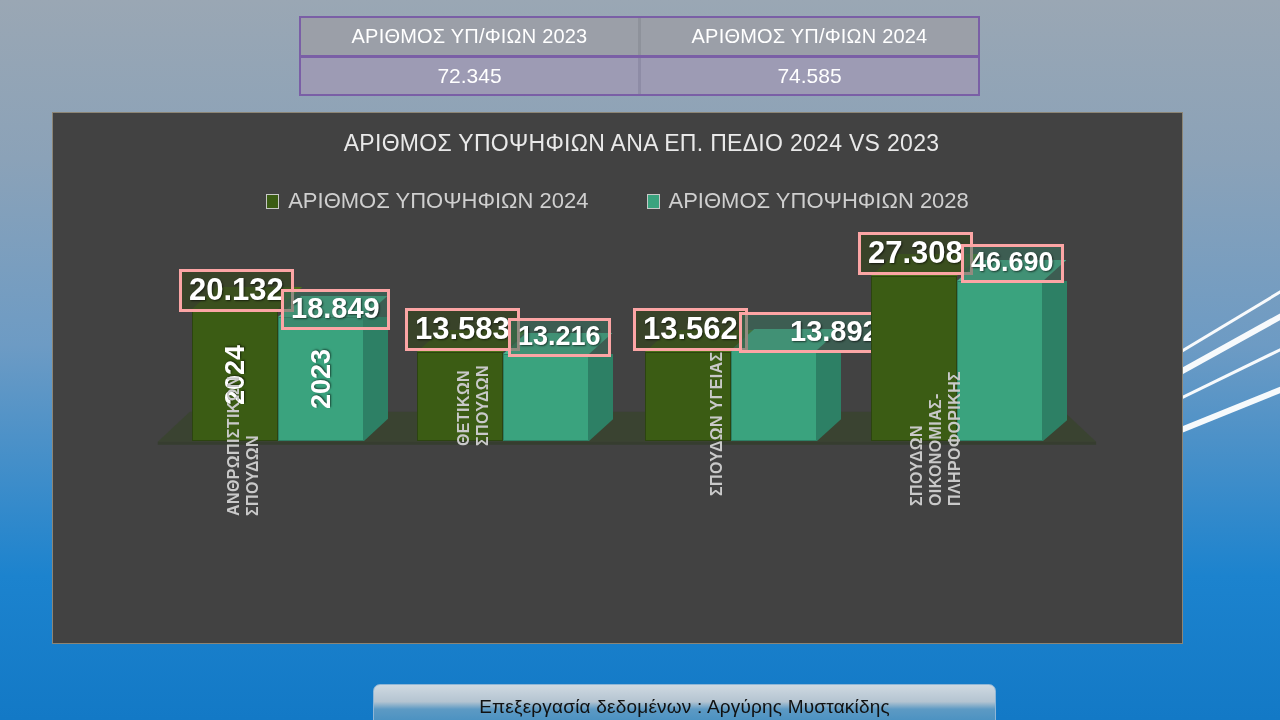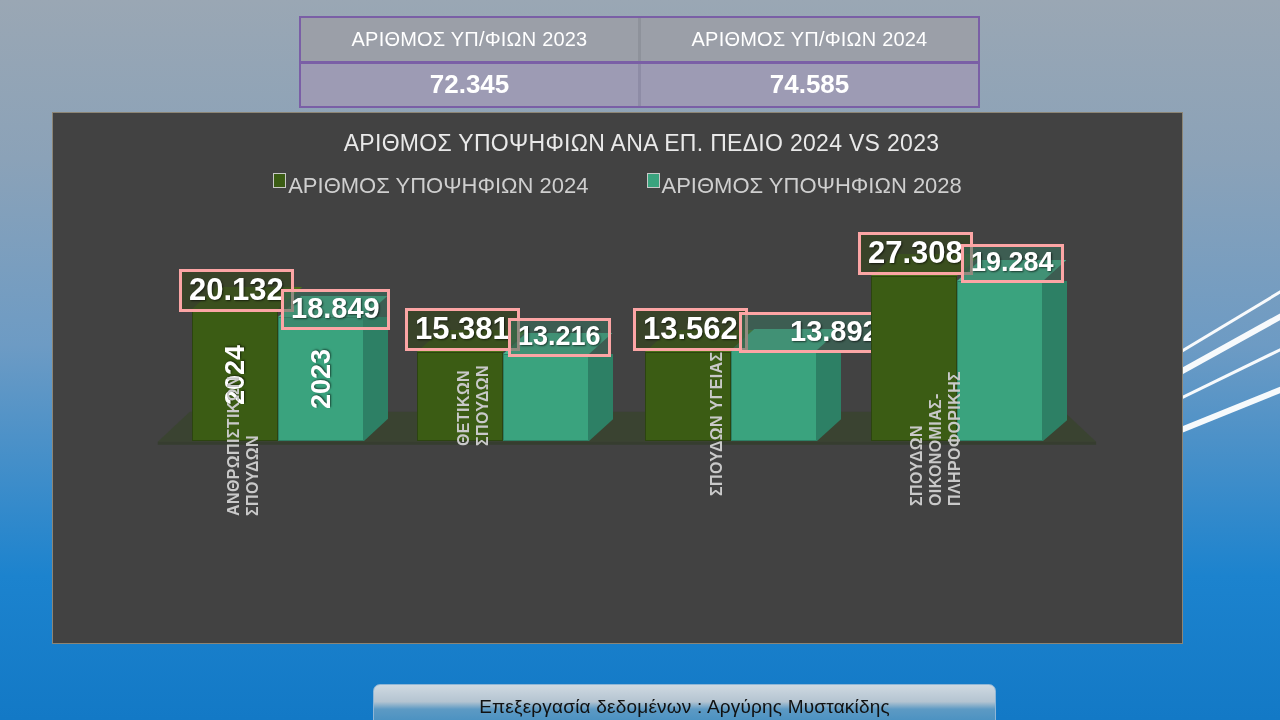--- a/index.html
+++ b/index.html
@@ -8,50 +8,50 @@
     font-family:"Liberation Sans","DejaVu Sans",sans-serif;
     background:linear-gradient(180deg,#9aa7b4 0%,#8ba2b8 22%,#6d9bc4 48%,#1c83ce 80%,#1379c6 100%);
   }
 
   
   .rays{position:absolute;right:0;top:0;width:240px;height:720px;overflow:hidden;pointer-events:none;}
   .ray{position:absolute;background:#ffffff;transform-origin:left center;opacity:.95;}
 
   
   .summary{
-    position:absolute;left:299px;top:16px;width:681px;height:92px;
+    position:absolute;left:299px;top:16px;width:681px;height:80px;
     border:2px solid #7a5fa6;box-sizing:border-box;
     display:flex;flex-direction:column;
   }
   .summary-row{display:flex;flex:1;}
   .summary-row.head{background:#9b9fa8;border-bottom:3px solid #7a5fa6;}
   .summary-row.vals{background:#9d9bb4;}
   .cell{
     flex:1;display:flex;align-items:center;justify-content:center;
     color:#ffffff;text-align:center;box-sizing:border-box;
   }
   .summary-row.head .cell{font-size:20px;font-weight:400;letter-spacing:.2px;}
   .summary-row.head .cell:first-child{border-right:3px solid #8e929b;}
-  .summary-row.vals .cell{font-size:26px;font-weight:bold;}
+  .summary-row.vals .cell{font-size:21px;font-weight:normal;}
   .summary-row.vals .cell:first-child{border-right:3px solid #8e8cA6;}
 
   
   .panel{
     position:absolute;left:52px;top:112px;width:1131px;height:532px;
     background:#424242;border:1px solid #8c8575;box-sizing:border-box;
   }
   .chart-title{
     position:absolute;left:0;top:17px;width:100%;text-align:center;
     color:#e9e9e9;font-size:23px;font-weight:400;letter-spacing:.3px;margin-left:24px;
   }
   .legend{
     position:absolute;left:0;top:60px;width:100%;
     display:flex;justify-content:center;gap:58px;align-items:center;
   }
-  .legend-item{display:flex;align-items:flex-start;gap:2px;}
+  .legend-item{display:flex;align-items:center;gap:9px;margin-top:15px;}
   .swatch{width:13px;height:15px;border:1px solid #c8c8c8;box-sizing:border-box;}
   .legend-label{color:#cfcfcf;font-size:22px;font-weight:400;}
 
   
   .floor{position:absolute;left:0;top:0;width:100%;height:100%;pointer-events:none;}
 
   
   .plot{position:absolute;left:0;top:0;width:100%;height:100%;}
 
   .bar{position:absolute;bottom:0;}
@@ -168,21 +168,21 @@
 
     <div class="bar" style="left:450px;bottom:202px;width:86px;height:87px;">
       <div class="side" style="left:86px;bottom:0;width:24px;height:87px;background:#2d8065;
                   clip-path:polygon(0 0,100% -25%,100% 75%,0 100%);"></div>
       <div class="top" style="left:0;top:-21px;width:86px;height:21px;background:#49b48e;
                   transform:skewX(-48deg);transform-origin:bottom left;"></div>
       <div class="face" style="background:#3aa37e;border:1px solid #2d8065;"></div>
     </div>
 
     <div class="dlabel g24" style="left:352px;top:195px;font-size:31px;">
-      <span>15.381</span>
+      <span>13.583</span>
     </div>
     <div class="dlabel g23" style="left:455px;top:205px;font-size:27px;">
       <span>13.216</span>
     </div>
 
     <div class="catlabel" style="left:402px;top:218px;height:115px;">
       <span>ΘΕΤΙΚΩΝ ΣΠΟΥΔΩΝ</span>
     </div>
 
     <div class="bar" style="left:592px;bottom:202px;width:86px;height:89px;">
@@ -221,21 +221,21 @@
                   clip-path:polygon(0 0,100% -13%,100% 87%,0 100%);"></div>
       <div class="top" style="left:0;top:-21px;width:86px;height:21px;background:#49b48e;
                   transform:skewX(-48deg);transform-origin:bottom left;"></div>
       <div class="face" style="background:#3aa37e;border:1px solid #2d8065;"></div>
     </div>
 
     <div class="dlabel g24" style="left:805px;top:119px;font-size:31px;">
       <span>27.308</span>
     </div>
     <div class="dlabel g23" style="left:908px;top:131px;font-size:27px;">
-      <span>19.284</span>
+      <span>46.690</span>
     </div>
 
     <div class="catlabel" style="left:855px;top:218px;height:175px;width:60px;">
       <span>ΣΠΟΥΔΩΝ ΟΙΚΟΝΟΜΙΑΣ-ΠΛΗΡΟΦΟΡΙΚΗΣ</span>
     </div>
 
   </div>
 </div>
 
 <div class="credit">

